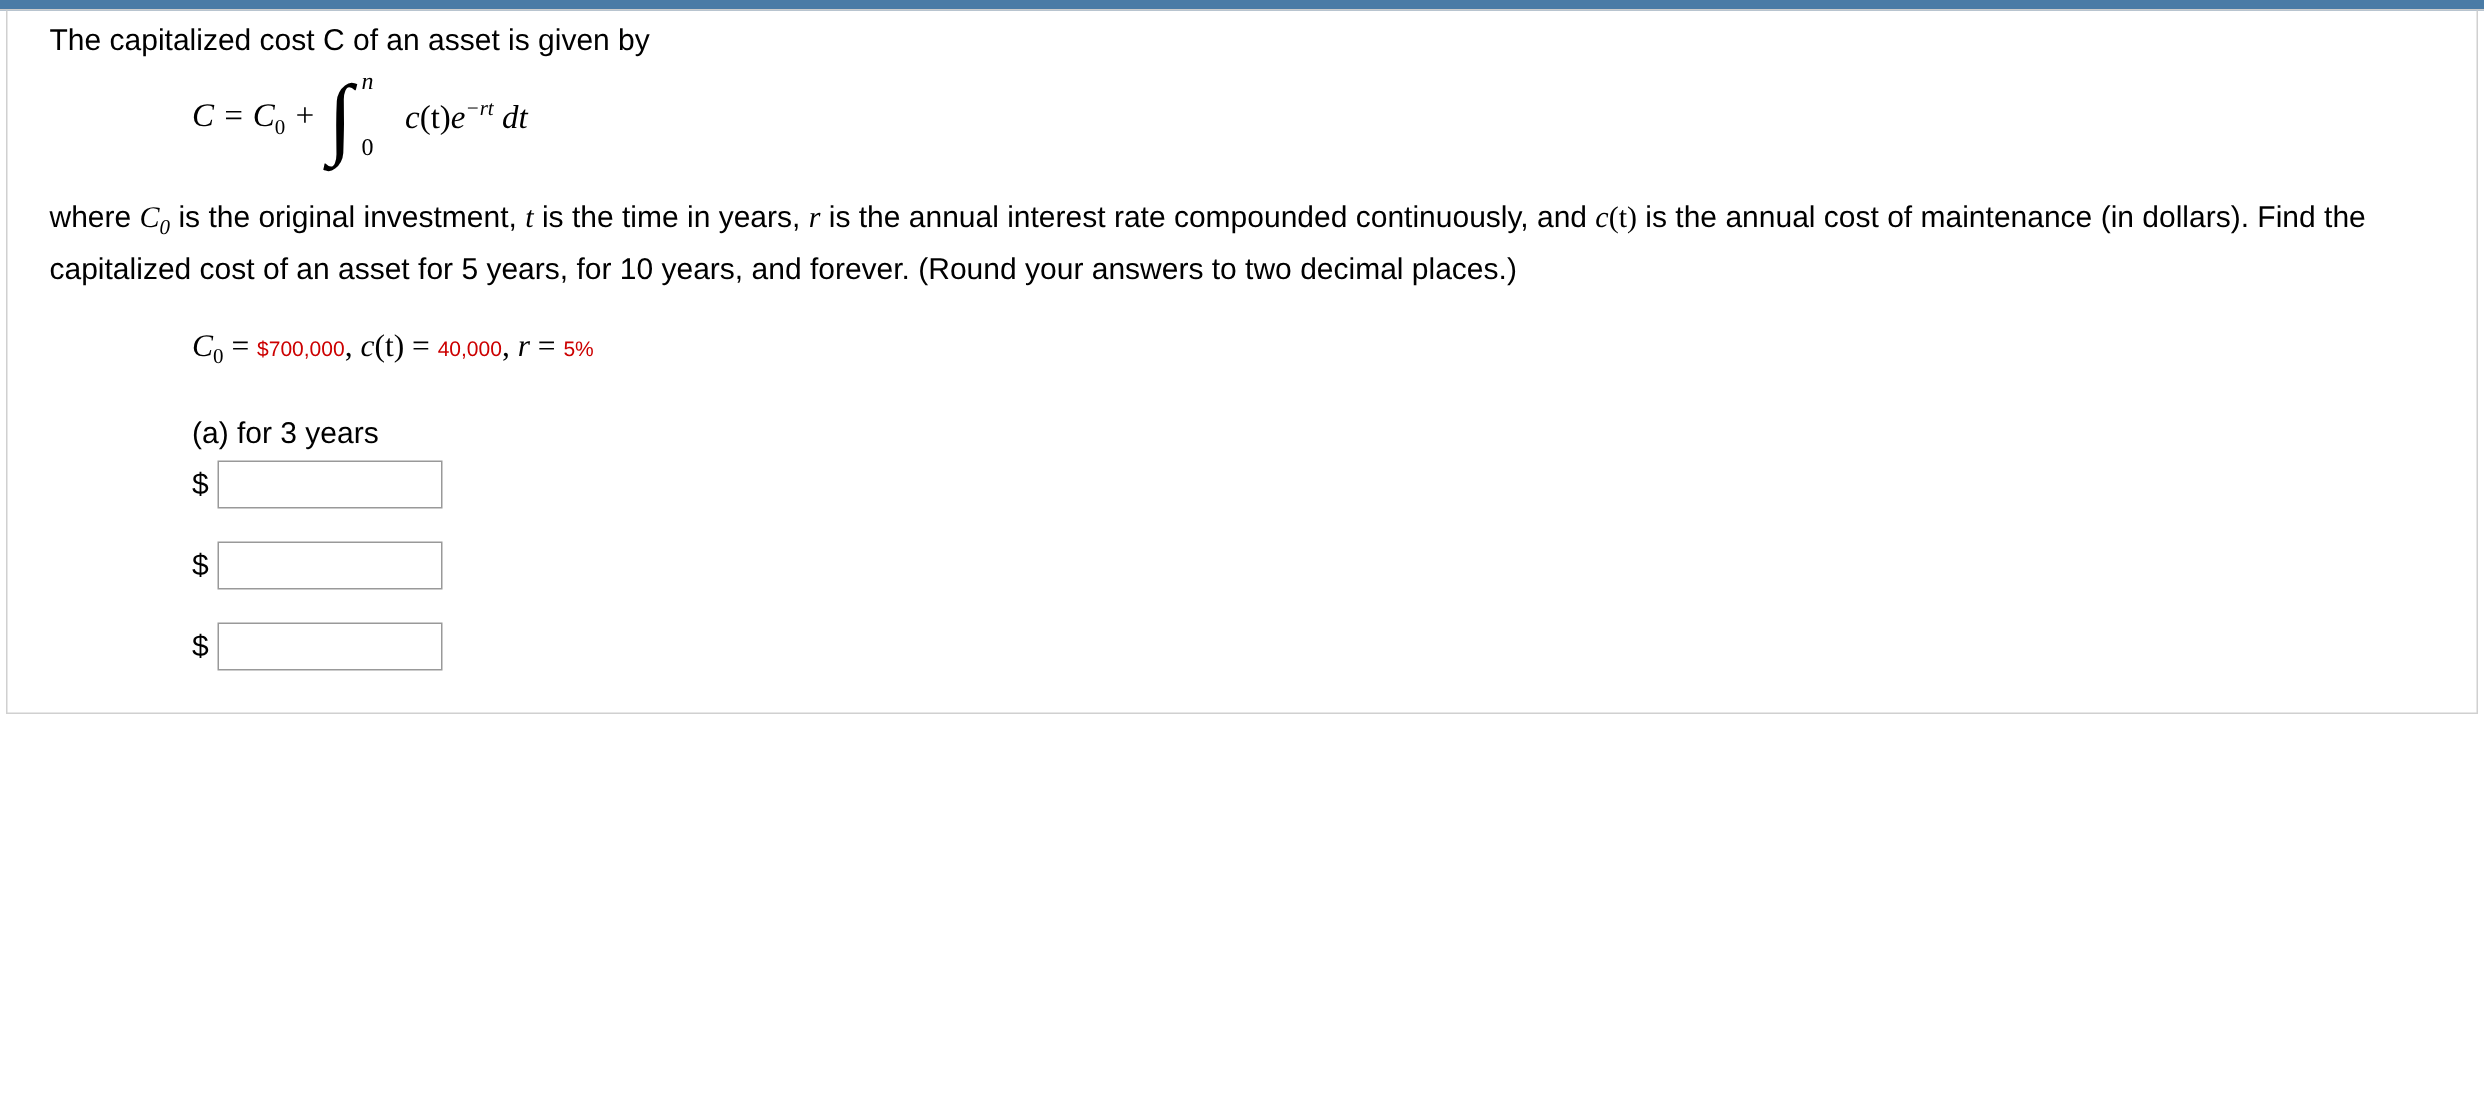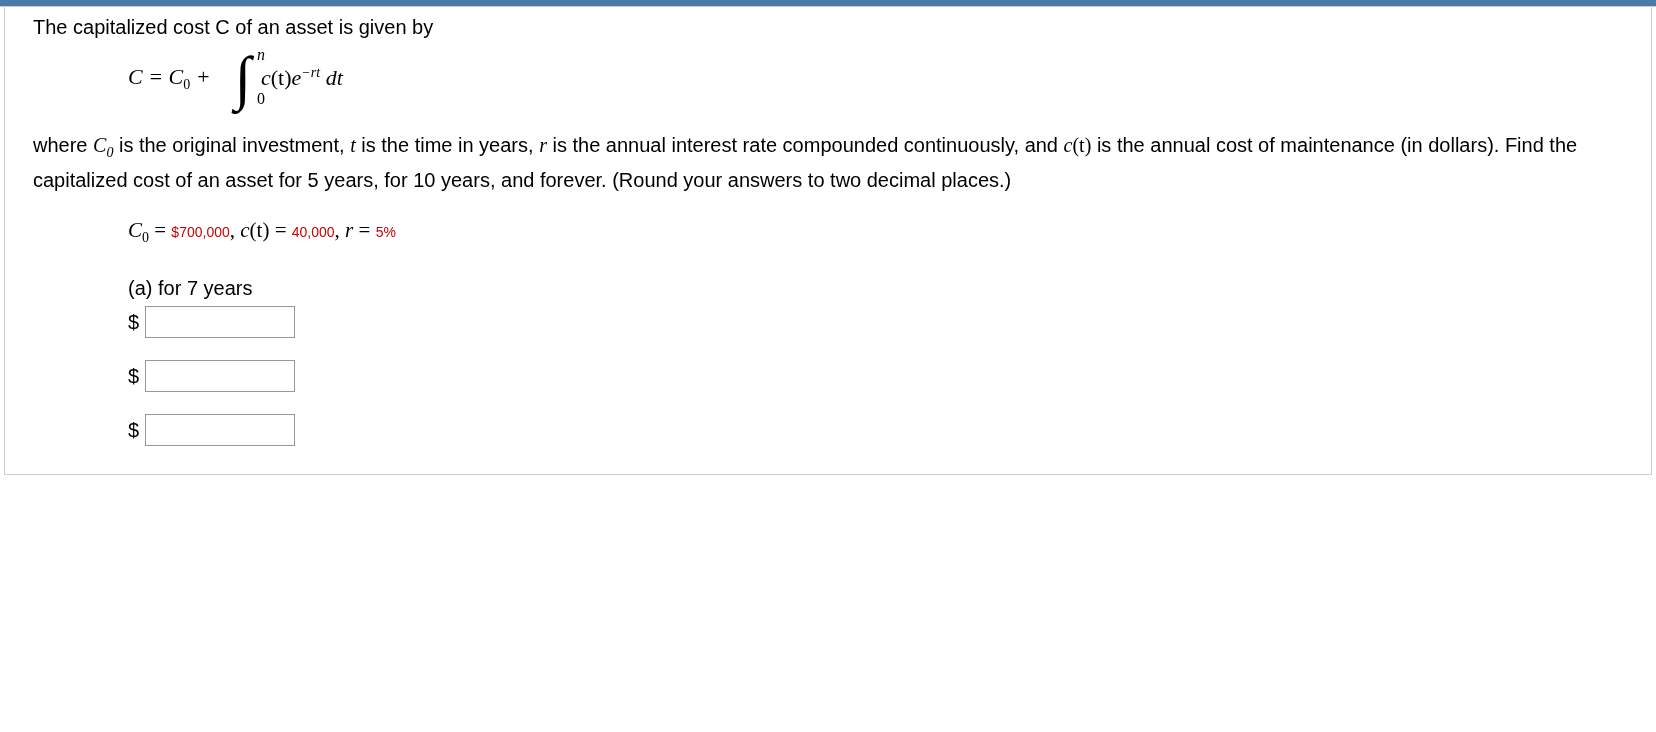--- a/index.html
+++ b/index.html
@@ -27,21 +27,21 @@
   }
   .formula {
     margin: 8px 0 8px 95px;
     display: flex;
     align-items: center;
     font-family: Georgia, 'Times New Roman', serif;
     font-style: italic;
     font-size: 22px;
   }
   .formula .c-eq {
-    margin-right: 20px;
+    margin-right: 4px;
   }
   .sub {
     font-size: 14px;
     vertical-align: sub;
     font-style: normal;
   }
   .sup {
     font-size: 14px;
     vertical-align: super;
     font-style: italic;
@@ -67,21 +67,21 @@
     font-style: italic;
   }
   .int-lower {
     position: absolute;
     bottom: -2px;
     right: -14px;
     font-size: 16px;
     font-style: normal;
   }
   .integrand {
-    margin-left: 6px;
+    margin-left: 31px;
   }
   .desc {
     margin-top: 24px;
   }
   .italic {
     font-style: italic;
     font-family: Georgia, 'Times New Roman', serif;
   }
   .indent {
     margin-left: 95px;
@@ -147,21 +147,21 @@
 
   <div class="desc">
     <span>where  </span><span class="italic">C</span><span class="italic sub">0</span><span>  is the original investment, </span><span class="italic">t</span><span> is the time in years, </span><span class="italic">r</span><span> is the annual interest rate compounded continuously, and </span><span class="italic">c</span><span class="italic" style="font-style:normal;font-family:Georgia,serif">(t)</span><span>  is the annual cost of maintenance (in dollars). Find the capitalized cost of an asset for 5 years, for 10 years, and forever. (Round your answers to two decimal places.)</span>
   </div>
 
   <div class="indent given">
     <span>C</span><span class="sub" style="font-style:normal">0</span><span style="font-style:normal"> = </span><span class="red">$700,000</span><span style="font-style:normal">, </span><span>c</span><span style="font-style:normal">(t)</span><span style="font-style:normal"> = </span><span class="red">40,000</span><span style="font-style:normal">, </span><span>r</span><span style="font-style:normal"> = </span><span class="red">5%</span>
   </div>
 
   <div class="indent part">
-    <div class="part-label">(a) for 7 years</div>
+    <div class="part-label">(a) for 3 years</div>
     <div class="answer-row">
       <span class="dollar">$</span>
       <input class="answer" type="text" style="">
     </div>
   </div>
 
   <div class="indent part">
     <div class="answer-row">
       <span class="dollar">$</span>
       <input class="answer" type="text" style="">

